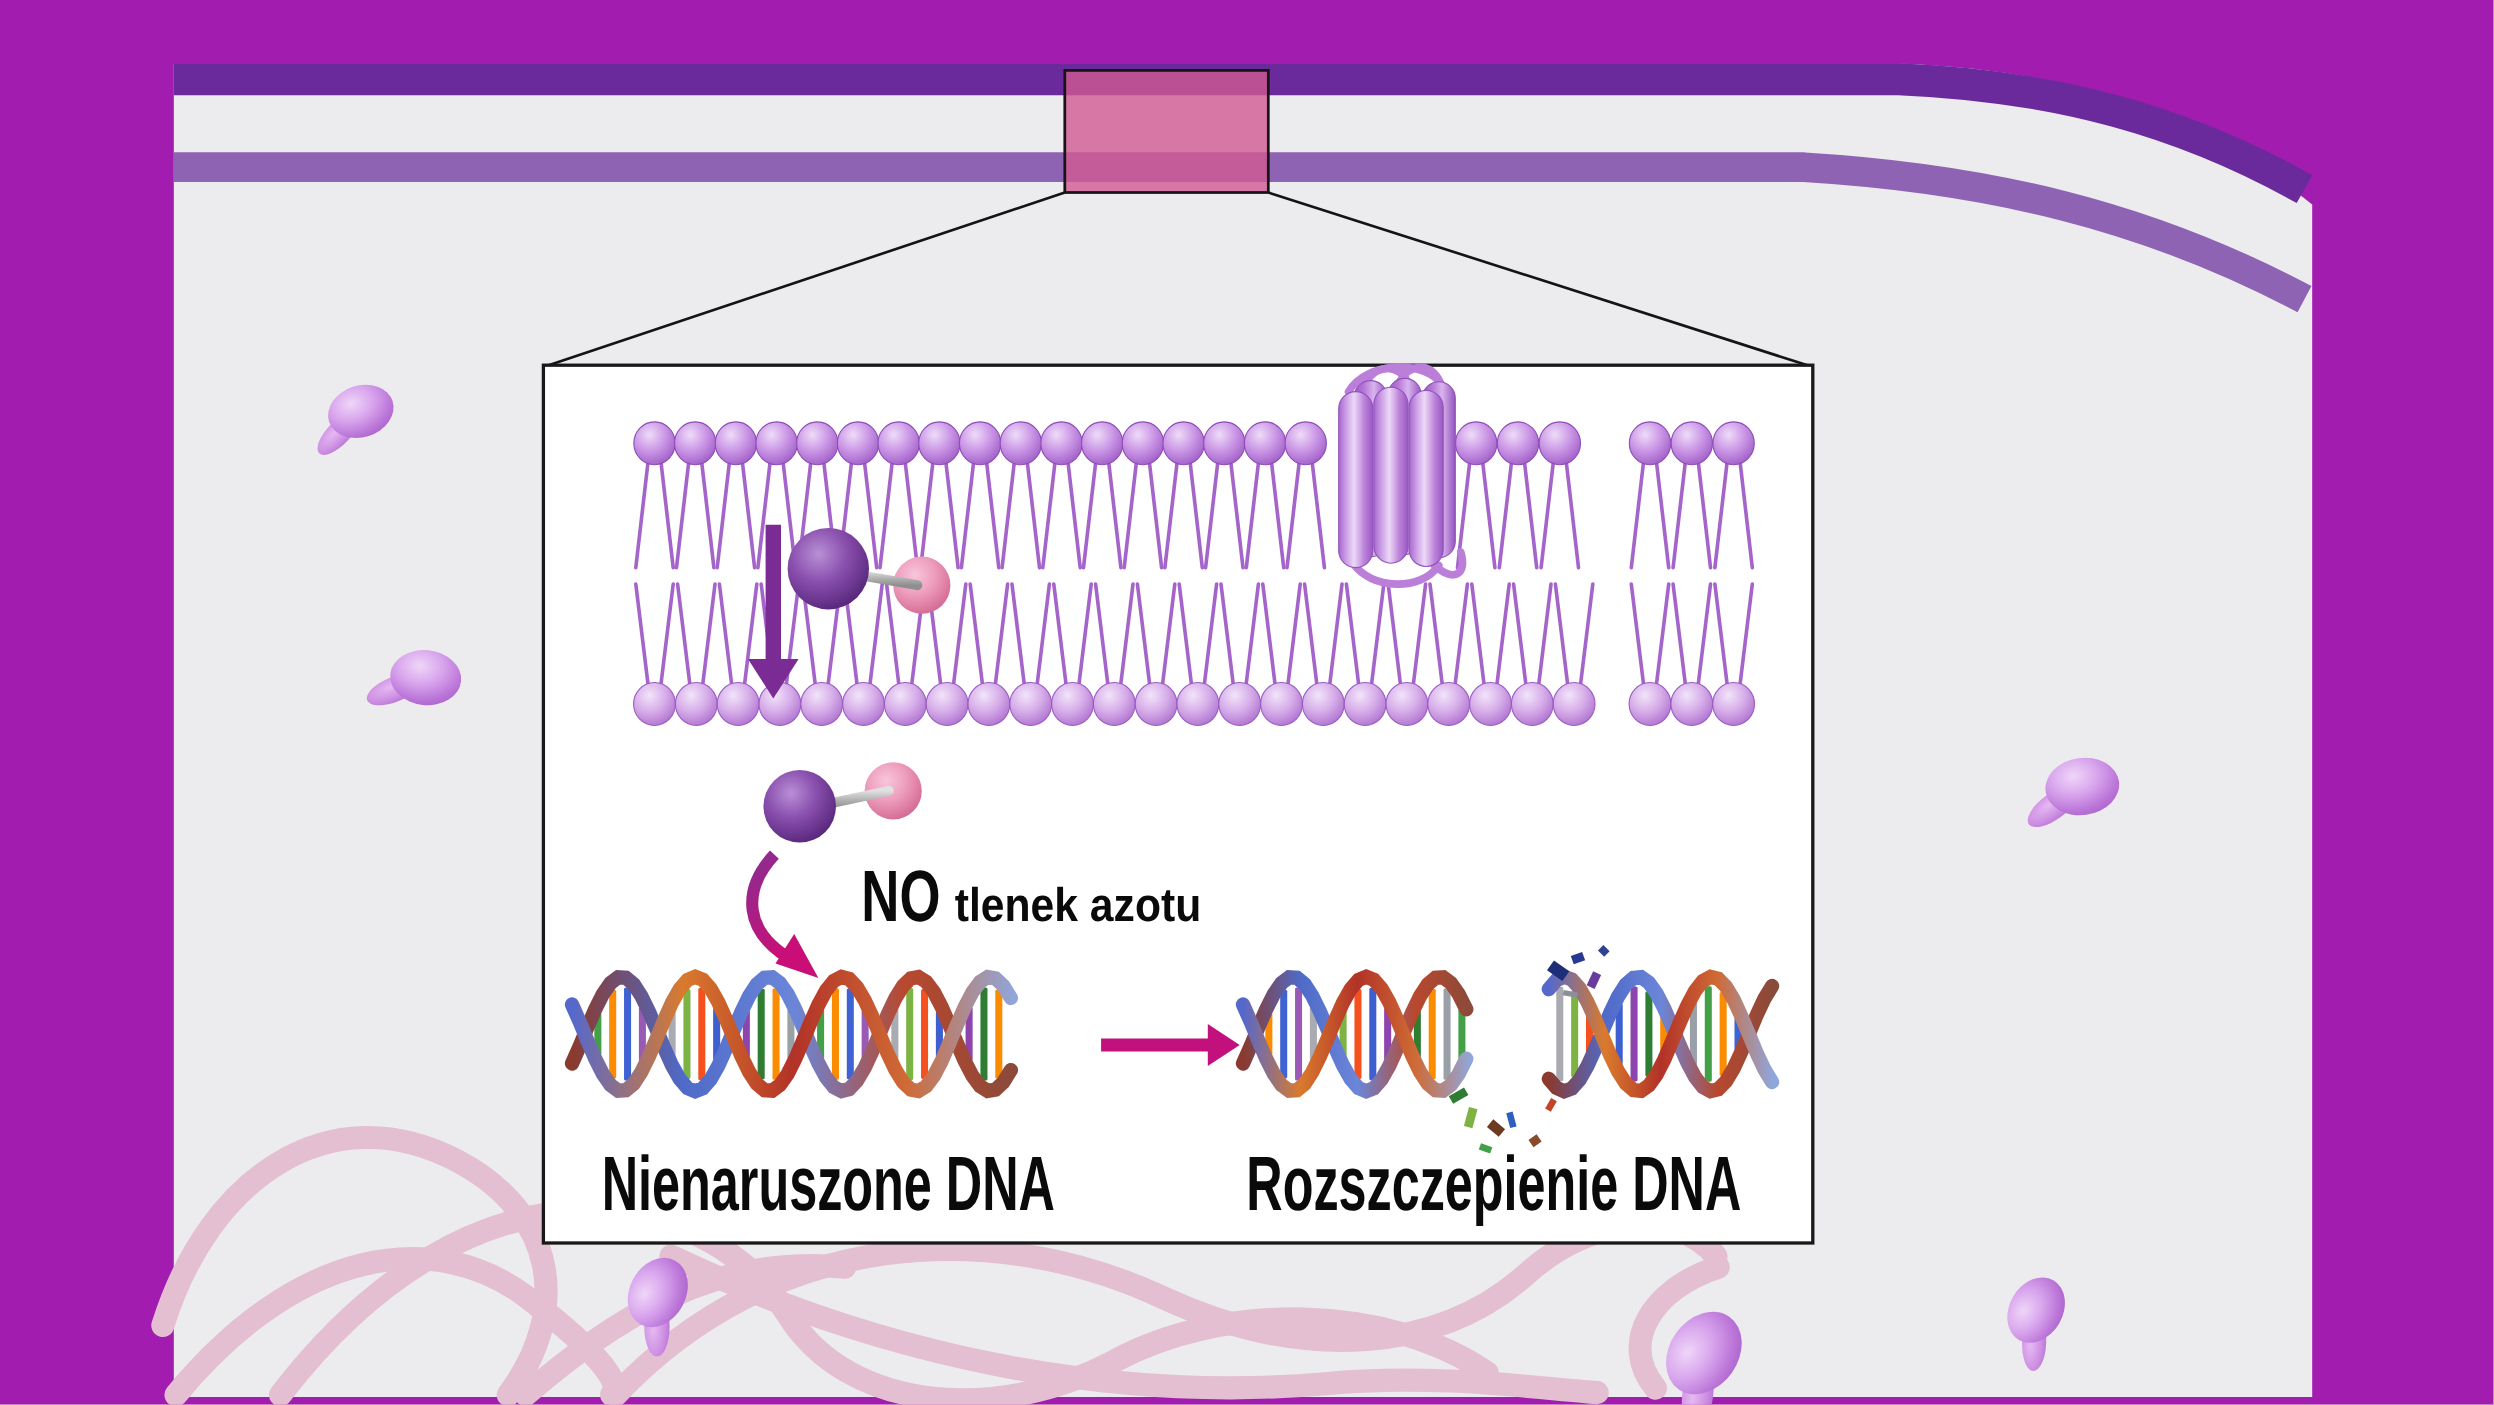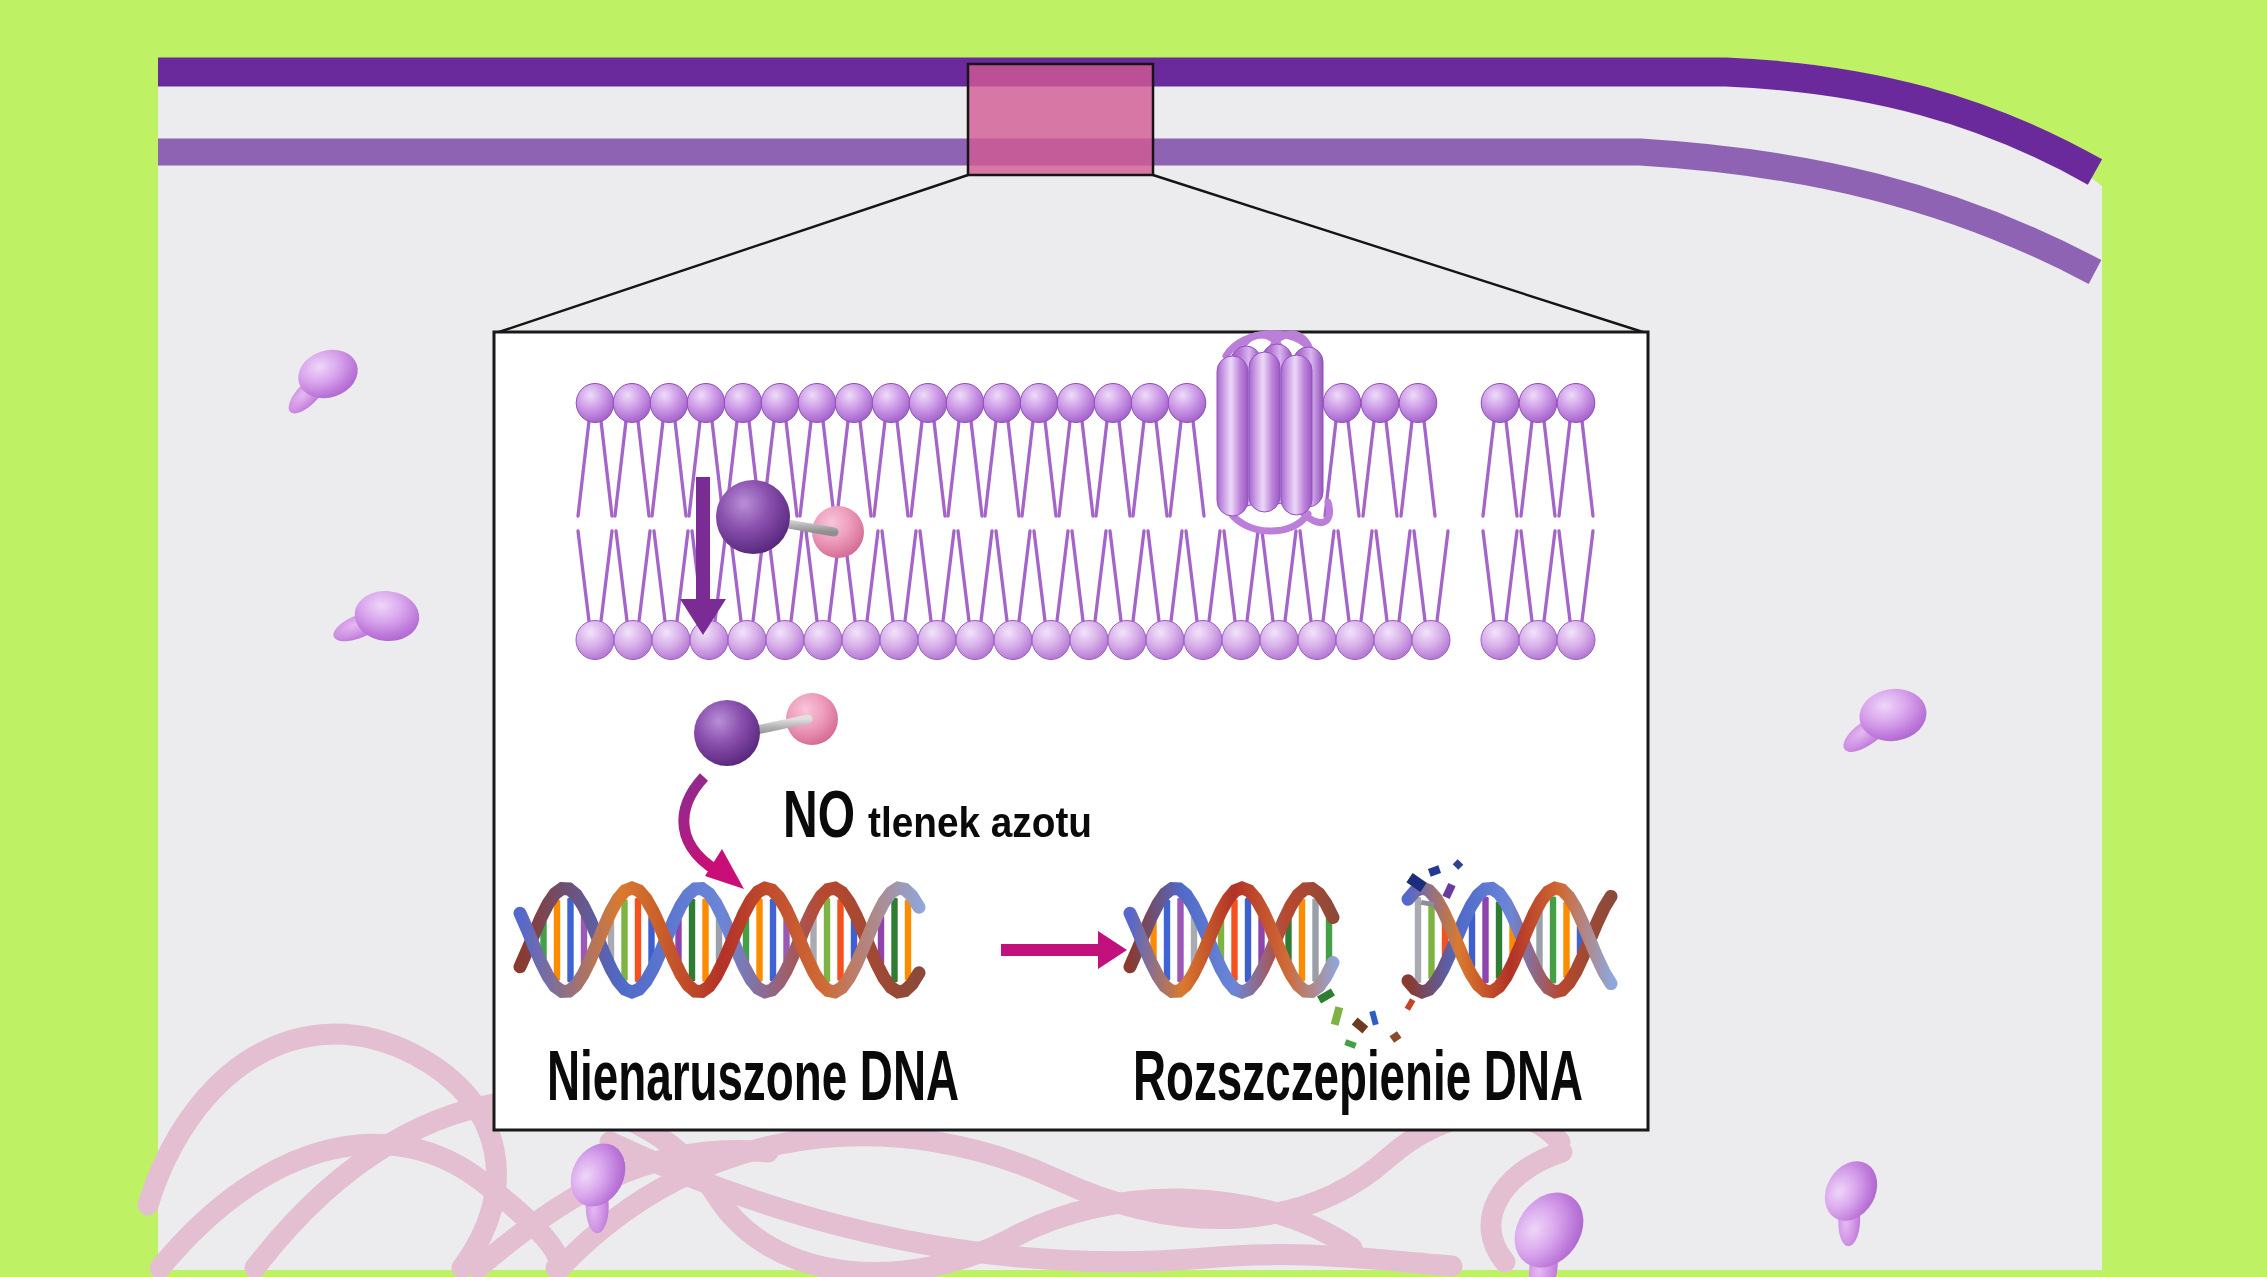--- a/index.html
+++ b/index.html
@@ -1,16 +1,16 @@
 <!DOCTYPE html>
 <html><head>
 <meta charset="utf-8">
 <style>
   html,body{margin:0;padding:0;background:#ffffff;}
-  .stage{position:relative;width:2267px;height:1277px;background:#bef264;overflow:hidden;
+  .stage{position:relative;width:2267px;height:1277px;background:#a21caf;overflow:hidden;
          font-family:"Liberation Sans",sans-serif;}
   svg{display:block}
   .band{fill:none}
   .connector{stroke:#141414;stroke-width:2.4}
   .hl{stroke:#151515;stroke-width:2.5}
   .panel{fill:#ffffff;stroke:#191919;stroke-width:3}
   .squiggle path{fill:none;stroke-width:21;stroke-linecap:round}
   .t-big{font:700 66px "Liberation Sans",sans-serif}
   .t-mid{font:700 43px "Liberation Sans",sans-serif}
   .t-label{font:700 70px "Liberation Sans",sans-serif}

